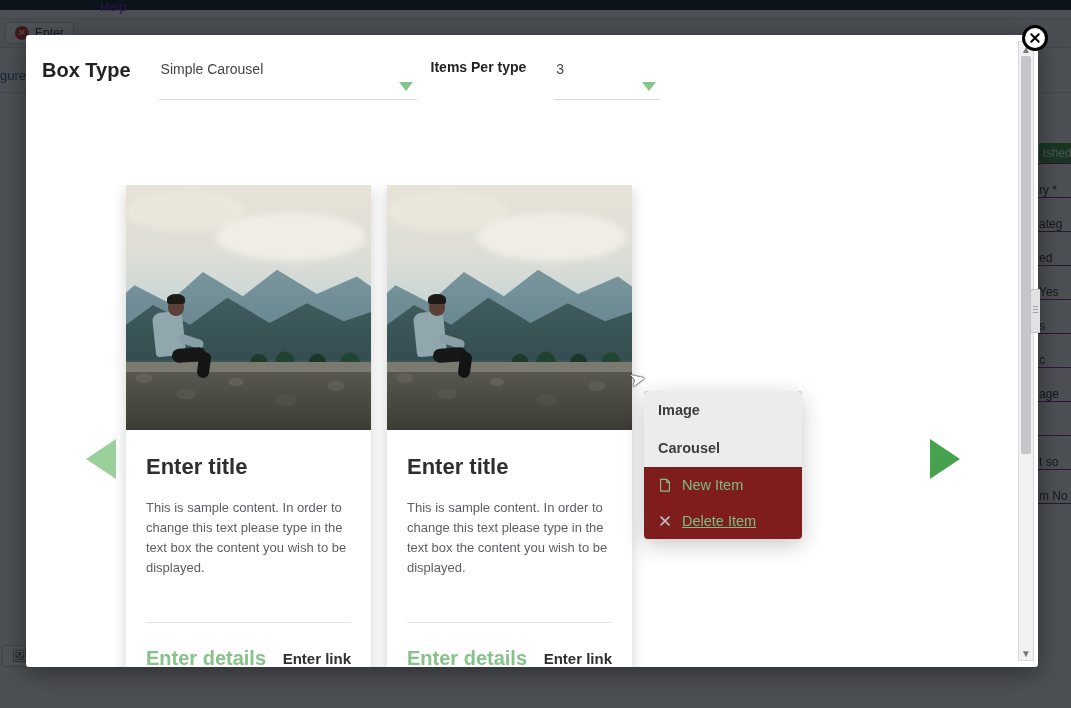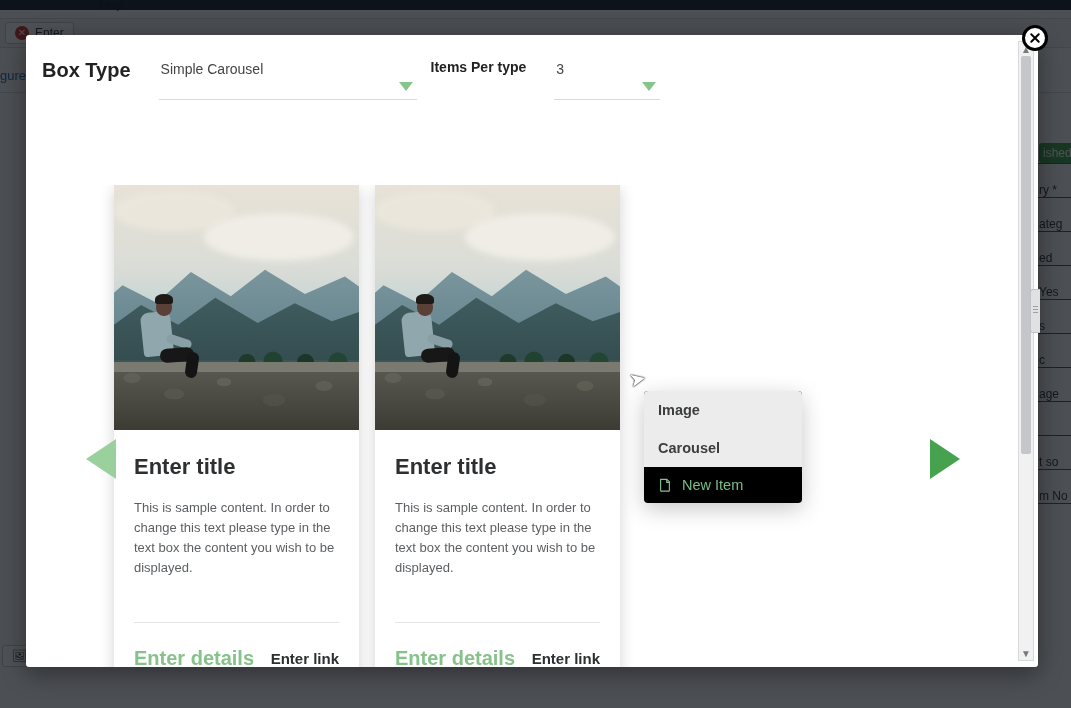--- a/index.html
+++ b/index.html
@@ -4,21 +4,21 @@
 <style>
   * { box-sizing: border-box; margin: 0; padding: 0; }
   html, body { width: 1071px; height: 708px; overflow: hidden; font-family: Arial, Helvetica, sans-serif; }
   body { background: #1a1f29; position: relative; }
 
   
   .bg-page { position: absolute; inset: 0; background: #f6f7f8; }
   .bg-dim  { position: absolute; inset: 0; background: rgba(10,14,20,0.72); }
 
   .top-strip { position:absolute; top:0; left:0; right:0; height:10px; background:#17202b; }
-  .help-link { position:absolute; top:-1px; left:100px; color:#0f172a; font-size:11px; }
+  .help-link { position:absolute; top:-1px; left:100px; color:#6d28d9; font-size:13px; }
 
   .toolbar { position:absolute; top:18px; left:0; right:0; height:30px; background:#f0f1f3; border-top:1px solid #d6d8da; border-bottom:1px solid #d6d8da; }
   .cancel-btn { position:absolute; top:3px; left:5px; display:flex; align-items:center; gap:6px; padding:3px 9px; background:#fff; border:1px solid #c9ccd0; border-radius:3px; font-size:12px; color:#333; }
   .cancel-btn .ico { width:14px; height:14px; border-radius:50%; background:#c9302c; display:inline-flex; align-items:center; justify-content:center; color:#fff; font-size:10px; line-height:1; }
 
   .gure-link { position:absolute; top:68px; left:0; color:#2a6ca6; font-size:13px; }
   .main-line { position:absolute; top:92px; left:0; right:0; height:1px; background:#d6d8da; }
   .side-line { position:absolute; top:118px; right:34px; width:1px; bottom:60px; background:#d6d8da; }
 
   .bg-image-btn { position:absolute; top:645px; left:2px; display:flex; align-items:center; gap:6px; padding:3px 9px; background:#fff; border:1px solid #c9ccd0; border-radius:3px; font-size:12px; color:#333; }
@@ -46,21 +46,21 @@
   .form-row { display:flex; align-items:flex-start; gap:28px; font-size:14px; color:#2b2b2b; }
   .form-label { font-weight:600; font-size:20px; color:#222; padding-top:2px; }
   .select { position:relative; border-bottom:1px solid #d9dbde; padding:4px 28px 22px 2px; color:#444; cursor:pointer; }
   .select.box-type { width:258px; }
   .select.items { width:106px; }
   .select .caret { position:absolute; right:4px; bottom:8px; width:0; height:0; border-left:7px solid transparent; border-right:7px solid transparent; border-top:9px solid #86c58a; }
   .items-label { font-weight:600; font-size:14px; color:#222; padding-top:2px; margin-left:-14px; }
 
   
   .carousel-wrap { position:absolute; left:56px; right:62px; top:150px; bottom:0; overflow:hidden; }
-  .cards { display:flex; gap:16px; margin-left:32px;align-items:flex-end; }
+  .cards { display:flex; gap:16px; margin-left:44px;align-items:flex-end; }
   .arrow-nav { position:absolute; top:404px; width:0; height:0; cursor:pointer; }
   .arrow-nav.left { left:60px; border-top:20px solid transparent; border-bottom:20px solid transparent; border-right:30px solid #99d09c; }
   .arrow-nav.right { right:78px; border-top:20px solid transparent; border-bottom:20px solid transparent; border-left:30px solid #47a24f; }
 
   .card { width:245px; background:#fff; box-shadow:0 4px 14px rgba(0,0,0,0.18); display:flex; flex-direction:column; }
   .card .img { width:245px; height:245px; background:#7d8f93; position:relative; overflow:hidden; }
   .card .body { padding:24px 20px 0 20px; }
   .card .title { font-size:22px; font-weight:700; color:#2d2f31; margin-bottom:18px; }
   .card .desc { font-size:13px; color:#5c5f62; line-height:1.55; min-height:100px; }
   .card .divider { height:1px; background:#e2e4e7; margin:24px 20px 0 20px; }
@@ -86,21 +86,21 @@
       radial-gradient(ellipse 14px 8px at 210px 20px, #69675d 60%, transparent 62%); opacity:.55;}
   .scene .person { position:absolute; bottom:56px; left:18px; width:70px; height:96px; }
   .scene .person .torso { position:absolute; bottom:18px; left:10px; width:30px; height:44px; background:#90a8ad; border-radius:8px 8px 4px 4px; transform:rotate(-6deg);}
   .scene .person .head { position:absolute; bottom:58px; left:24px; width:16px; height:18px; background:#5a4036; border-radius:50% 50% 46% 46%; }
   .scene .person .hair { position:absolute; bottom:70px; left:23px; width:18px; height:10px; background:#1e1a17; border-radius:50% 50% 20% 20%; }
   .scene .person .arm { position:absolute; bottom:28px; left:34px; width:26px; height:9px; background:#88a0a5; border-radius:5px; transform:rotate(18deg);}
   .scene .person .thigh { position:absolute; bottom:12px; left:28px; width:34px; height:14px; background:#171718; border-radius:7px; transform:rotate(-4deg);}
   .scene .person .shin { position:absolute; bottom:-4px; left:54px; width:12px; height:26px; background:#141415; border-radius:6px; transform:rotate(8deg);}
 
   
-  .ctx-menu { position:absolute; left:618px; top:356px; width:158px; background:#000000; border-radius:4px; box-shadow:0 6px 22px rgba(0,0,0,0.22); overflow:hidden; font-size:14.5px; }
+  .ctx-menu { position:absolute; left:618px; top:356px; width:158px; background:#7f1d1d; border-radius:4px; box-shadow:0 6px 22px rgba(0,0,0,0.22); overflow:hidden; font-size:14.5px; }
   .ctx-menu .hdr { background:#ececec; color:#3b3d3f; font-weight:600; padding:11px 14px; }
   .ctx-menu .row { display:flex; align-items:center; gap:10px; padding:10px 14px; color:#7cbd83; cursor:pointer; }
   .ctx-menu .row.delete { color:#7cbd83; text-decoration:underline; }
   .ctx-menu .row .ico { width:14px; height:14px; display:inline-flex; align-items:center; justify-content:center; color:#89c28d; }
   .ctx-menu .row.delete .ico { color:#b9bcbf; text-decoration:none;}
   .ctx-menu .row .lbl { flex:1; }
   .ctx-menu .row.edit .lbl { text-decoration:underline; }
 
   .cursor-pointer { position:absolute; left:603px; top:332px; font-size:20px; color:#fff; text-shadow:0 0 2px #000, 0 0 1px #000; pointer-events:none; transform:rotate(-12deg); }
 
@@ -246,20 +246,28 @@
     <div class="hdr">Carousel</div>
     <div class="row">
       <span class="ico">
         <svg viewBox="0 0 16 16" fill="none" stroke="currentColor" stroke-width="1.3">
             <path d="M3 1.5h7l3 3v10a.5.5 0 0 1-.5.5h-9a.5.5 0 0 1-.5-.5v-13z"></path>
             <path d="M10 1.5V5h3.5"></path>
           </svg>
       </span>
       <span class="lbl">New Item</span>
     </div>
+    <div class="row delete">
+      <span class="ico" style="text-decoration:none;">
+        <svg viewBox="0 0 16 16" fill="currentColor">
+            <path d="M3.5 3.5l9 9M12.5 3.5l-9 9" stroke="currentColor" stroke-width="2" stroke-linecap="round"></path>
+          </svg>
+      </span>
+      <span class="lbl">Delete Item</span>
+    </div>
   </div>
 
   <div class="cursor-pointer">➤</div>
 
   <div class="modal-close">
     <svg viewBox="0 0 16 16">
         <path d="M3 3l10 10M13 3L3 13" stroke="#000" stroke-width="2.6" stroke-linecap="round"></path>
       </svg>
   </div>
 </div>

